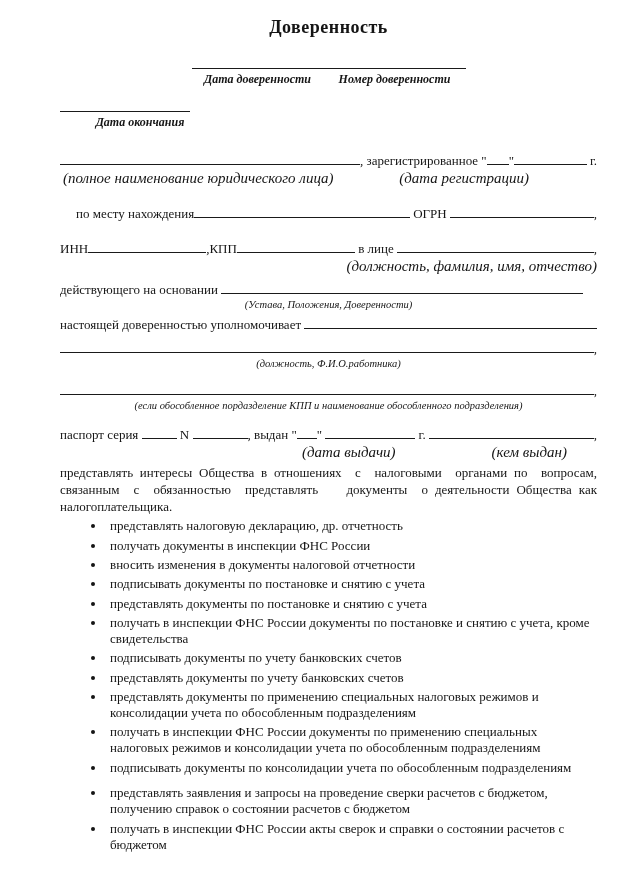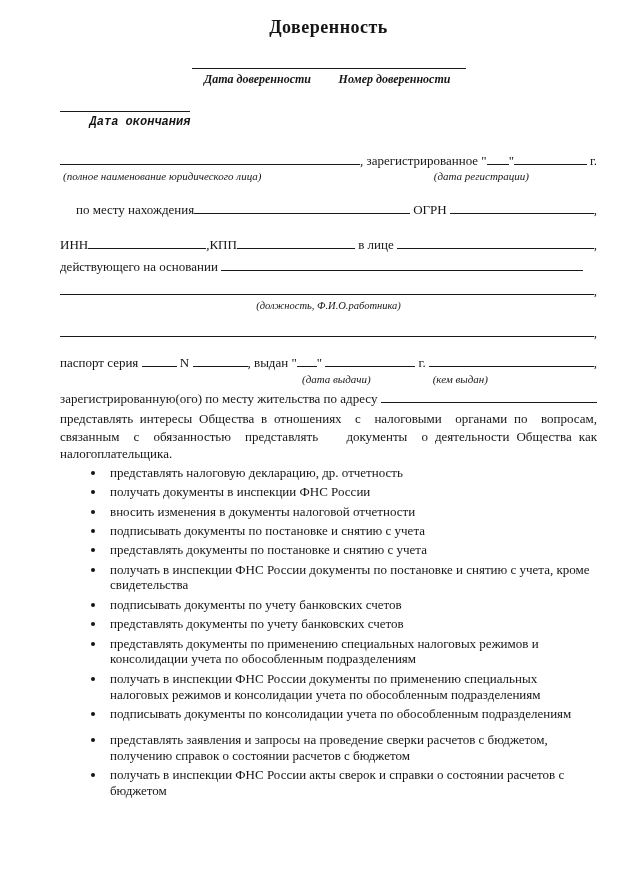--- a/index.html
+++ b/index.html
@@ -14,31 +14,31 @@
     font-size:13px;color:#151515;line-height:1.32;
     overflow:hidden;
   }
   .title{text-align:center;font-weight:bold;font-size:18px;margin:6px 0 18px 0;letter-spacing:.5px;}
 
   .hdr-row{display:flex;justify-content:center;margin-top:10px;}
   .hdr-block{width:132px;}
   .hdr-block.right{width:142px;}
   .hdr-line{border-bottom:1px solid #1a1a1a;height:10px;margin-bottom:3px;}
   .hdr-label{font-style:italic;font-weight:bold;font-size:12px;line-height:1.25;text-align:center;}
-  .hdr-block.expiry{margin-top:14px;width:160px;font-family:Liberation Mono, monospace;}
+  .hdr-block.expiry{margin-top:14px;width:160px;}
   .hdr-block.expiry .hdr-line{width:130px;}
 
   .row{display:flex;align-items:baseline;margin-top:18px;}
   .t{white-space:pre;}
   .blank{border-bottom:1px solid #1a1a1a;height:4px;}
   .g{flex:1;}
   .g15{flex:1.5;}
   .w20{width:20px;}.w22{width:22px;}.w35{width:35px;}.w55{width:55px;}
   .w90{width:90px;}.w300{width:300px;}
-  .caprow{display:flex;font-style:italic;font-size:11px;line-height:1.15;margin-top:1px;}
+  .caprow{display:flex;font-style:italic;font-size:15px;line-height:1.15;margin-top:1px;}
   .cap-center{text-align:center;font-style:italic;font-size:10.5px;line-height:1.15;margin-top:1px;}
   .mt5{margin-top:5px;}.mt7{margin-top:7px;}.mt12{margin-top:12px;}
   .just{text-align:justify;white-space:pre-wrap;margin-top:3px;}
   .indent{text-indent:34px;}
   ul.powers{margin:3px 0 0 0;padding-left:46px;list-style:disc;}
   ul.powers li{margin-bottom:3.5px;line-height:1.22;padding-left:4px;}
   ul.powers li.gap{margin-top:10px;}
 </style>
 </head>
 <body>
@@ -86,60 +86,65 @@
 
   <div class="row">
     <span class="t">ИНН</span>
     <span class="blank" style="width:118px;"></span>
     <span class="t">,КПП</span>
     <span class="blank" style="width:118px;"></span>
     <span class="t"> в лице </span>
     <span class="blank g"></span>
     <span class="t">,</span>
   </div>
+  <div class="caprow" style="justify-content:flex-end;">
+    <span>(должность, фамилия, имя, отчество)</span>
+  </div>
 
   <div class="row mt5">
     <span class="t">действующего на основании </span>
     <span class="blank g" style="margin-right:14px;"></span>
   </div>
+  <div class="cap-center">(Устава, Положения, Доверенности)</div>
 
+  <div class="row mt5">
+    <span class="t">настоящей доверенностью уполномочивает </span>
+    <span class="blank g"></span>
+  </div>
 
   <div class="row mt7">
     <span class="blank g"></span>
     <span class="t">,</span>
   </div>
   <div class="cap-center">(должность, Ф.И.О.работника)</div>
 
   <div class="row mt12">
     <span class="blank g"></span>
     <span class="t">,</span>
   </div>
+  <div class="cap-center">(если обособленное пордазделение КПП и наименование обособленного подразделения)</div>
 
   <div class="row" style="margin-top:13px;">
     <span class="t">паспорт серия </span>
     <span class="blank w35"></span>
     <span class="t"> N </span>
     <span class="blank w55"></span>
     <span class="t">, выдан "</span>
     <span class="blank w20"></span>
     <span class="t">" </span>
     <span class="blank w90"></span>
     <span class="t"> г. </span>
     <span class="blank g"></span>
     <span class="t">,</span>
   </div>
   <div class="caprow">
     <span style="margin-left:242px;text-align:center;">(дата выдачи)</span>
-    <span style="margin-left:62px;">(кем выдан)</span>
+    <span style="margin-left:96px;">(кем выдан)</span>
   </div>
 
-  <div class="row mt5">
-    <span class="t">зарегистрированную(ого) по месту жительства по адресу </span>
-    <span class="blank g"></span>
-  </div>
 
   <div class="just">представлять интересы Общества в отношениях  с  налоговыми  органами по  вопросам, связанным  с  обязанностью  представлять    документы  о деятельности Общества как налогоплательщика.</div>
 
 
   <ul class="powers">
     <li>представлять налоговую декларацию, др. отчетность</li>
     <li>получать документы в инспекции ФНС России</li>
     <li>вносить изменения в документы налоговой отчетности</li>
     <li>подписывать документы по постановке и снятию с учета</li>
     <li>представлять документы по постановке и снятию с учета</li>

